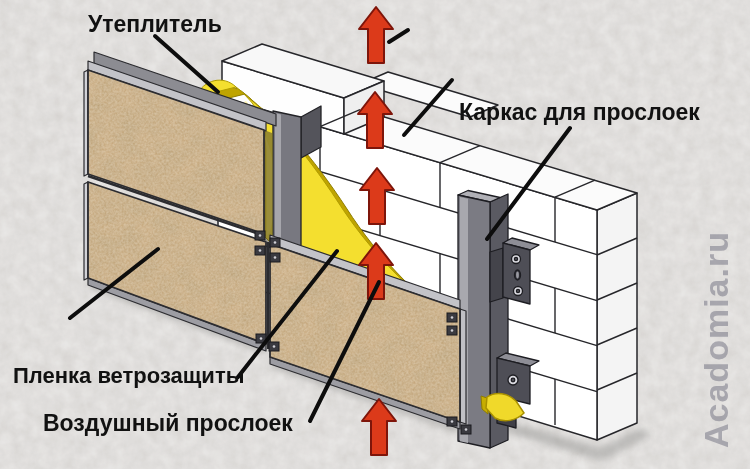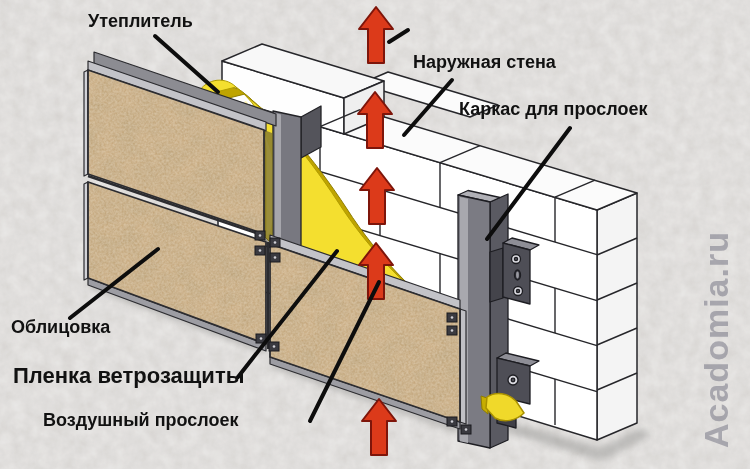--- a/index.html
+++ b/index.html
@@ -3,21 +3,21 @@
 <meta charset="utf-8">
 <style>
   html,body{margin:0;padding:0;background:#888;}
   .stage{
     position:relative;width:750px;height:469px;overflow:hidden;
     font-family:"Liberation Sans",sans-serif;
     background:#d8d5d2;
   }
   .stage svg{position:absolute;left:0;top:0;}
   .lbl{
-    position:absolute;font-weight:bold;color:#111;font-size:18px;
+    position:absolute;font-weight:bold;color:#111;font-size:23px;
     white-space:nowrap;letter-spacing:0px;line-height:1.05;
   }
   .lbl-insulation{left:88px;top:12px;}
   .lbl-vent{left:413px;top:14px;}
   .lbl-wall{left:413px;top:53px;}
   .lbl-frame{left:459px;top:100px;}
   .lbl-cladding{left:11px;top:318px;}
   .lbl-film{left:13px;top:364px;font-size:22px;}
   .lbl-airgap{left:43px;top:411px;}
   .watermark{
@@ -214,19 +214,17 @@
     <path d="M408,30 L389,42"></path>
     <path d="M452,80 L404,135"></path>
     <path d="M570,128 L487,239"></path>
     <path d="M70,318 L158,249"></path>
     <path d="M238,377 L337,251"></path>
     <path d="M310,421 L379,282"></path>
   </g>
 </svg>
 
   <div class="lbl lbl-insulation">Утеплитель</div>
-  <div class="lbl lbl-wall">Наружная стена</div>
   <div class="lbl lbl-frame">Каркас для прослоек</div>
-  <div class="lbl lbl-cladding">Облицовка</div>
   <div class="lbl lbl-airgap">Воздушный прослоек</div>
   <div class="lbl lbl-film">Пленка ветрозащиты</div>
   <div class="watermark">Acadomia.ru</div>
 </div>
 
 </body></html>

